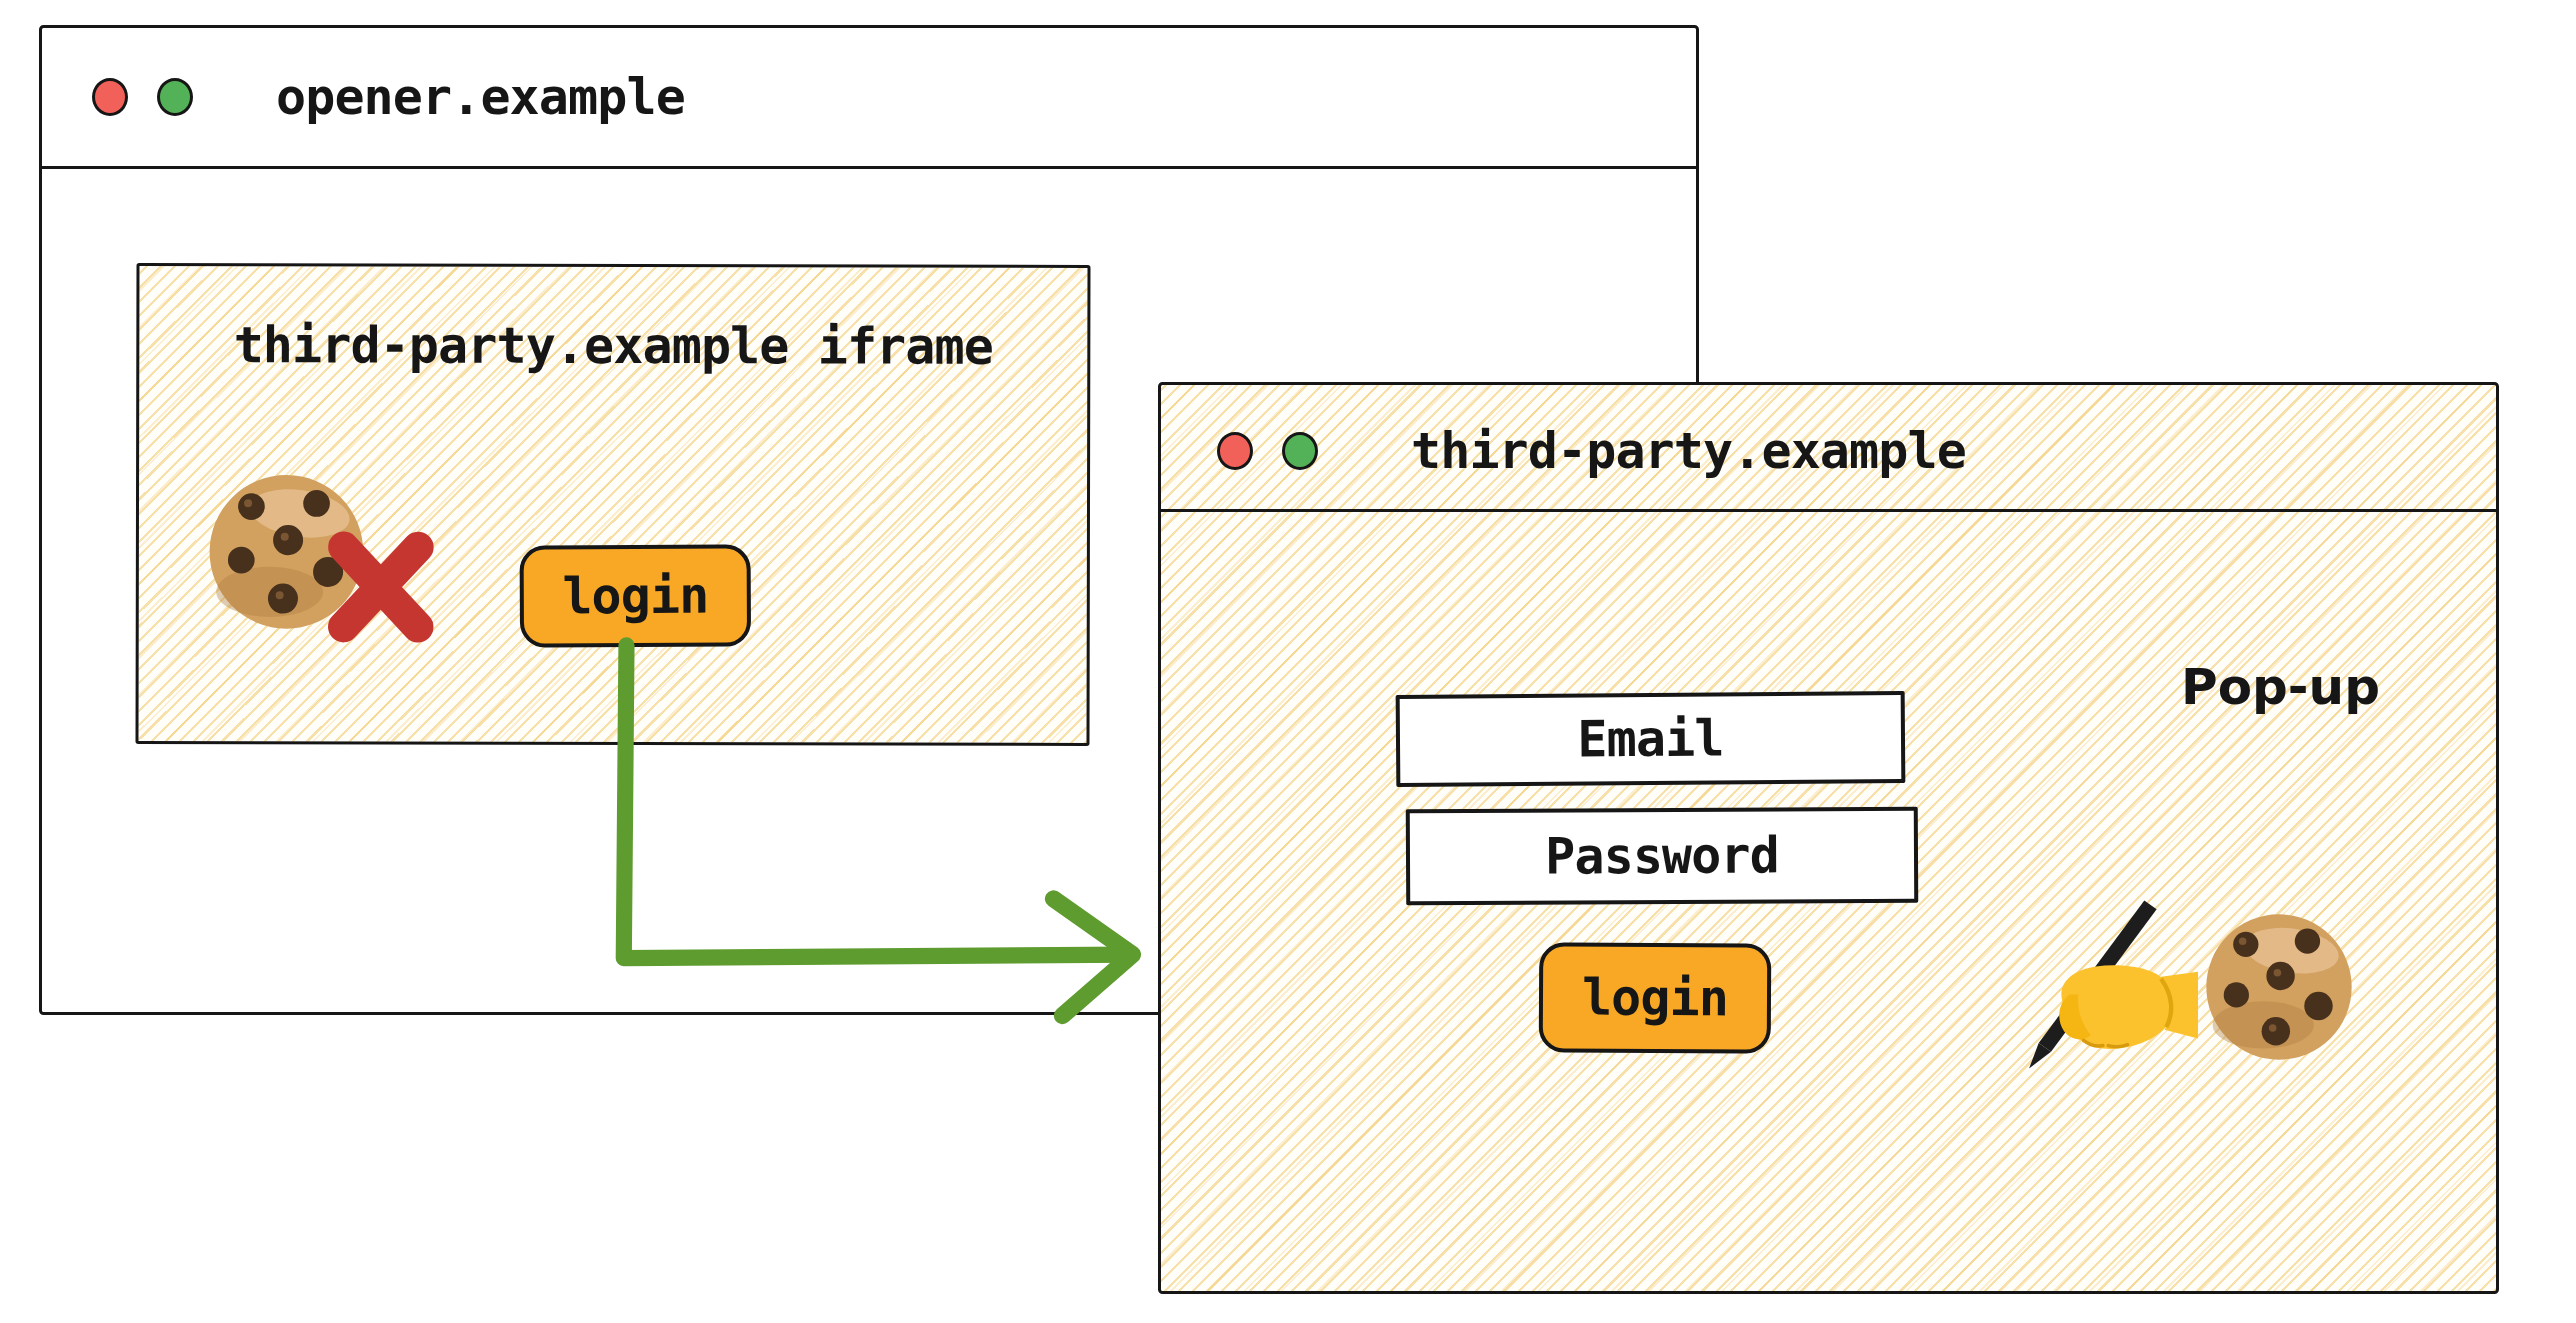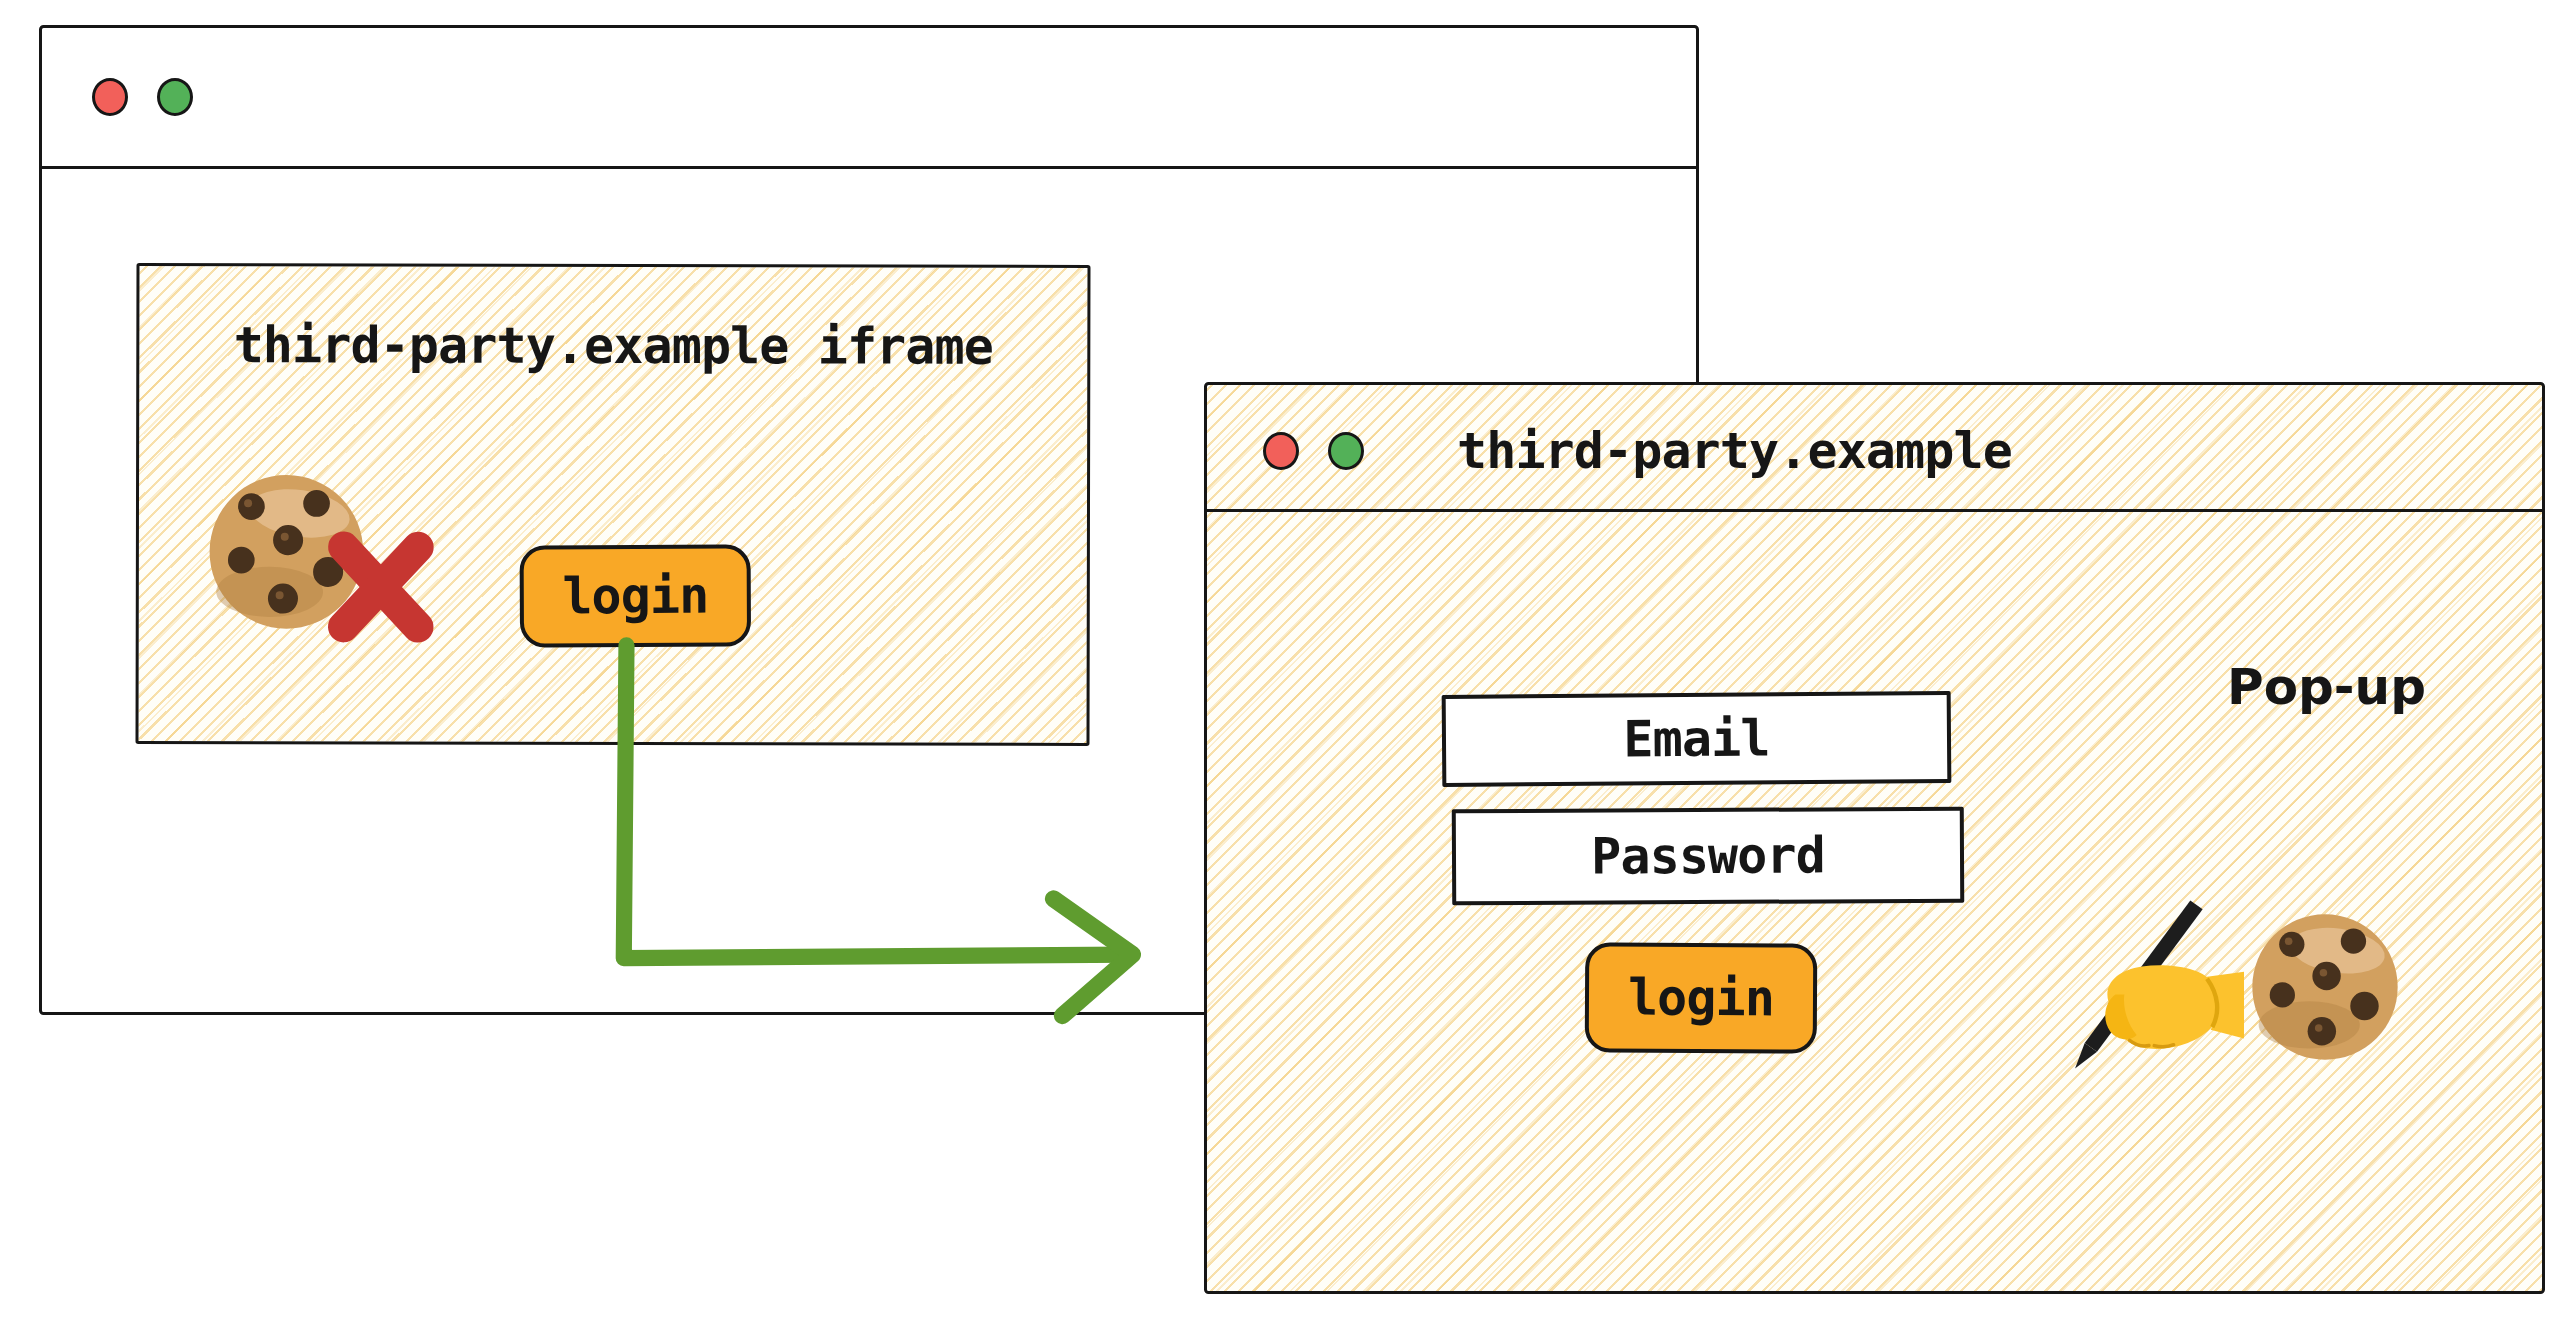--- a/index.html
+++ b/index.html
@@ -33,21 +33,21 @@
   .titlebar.t2{height:127px;padding-left:56px;padding-top:7.2px;}
   .light{display:inline-block;width:36px;height:38px;border-radius:50%;
     border:3.6px solid var(--ink);box-sizing:border-box;flex:0 0 auto;}
   .light + .light{margin-left:29px;}
   .light.red{background:var(--control-red);}
   .light.green{background:var(--control-green);}
   .wtitle{font-size:50px;font-weight:bold;margin-left:83px;white-space:nowrap;letter-spacing:-0.9px;}
   .titlebar.t2 .wtitle{margin-left:93px;}
 
   .win1{left:39px;top:25px;width:1660px;height:990px;z-index:1;}
-  .win2{left:1204px;top:382px;width:1341px;height:912px;z-index:10;}
+  .win2{left:1158px;top:382px;width:1341px;height:912px;z-index:10;}
 
   .iframe-box{
     position:absolute;left:94px;top:236px;width:954px;height:481px;
     border:3.6px solid var(--ink);box-sizing:border-box;border-radius:2.7px;
     transform:rotate(0.12deg);
   }
   .iframe-label{
     margin-top:50px;text-align:center;
     font-size:50px;font-weight:bold;letter-spacing:-0.9px;white-space:nowrap;
   }
@@ -91,20 +91,21 @@
 </style>
 </head>
 <body>
 
 <div class="canvas">
 
   <div class="win win1">
     <div class="titlebar t1">
       <span class="light red"></span>
       <span class="light green"></span>
+      <span class="wtitle">opener.example</span>
     </div>
 
     <div class="iframe-box hatch">
       <div class="iframe-label">third-party.example iframe</div>
 
       <div class="blocked-cookie">
         <svg class="cookie-svg" viewBox="0 0 100 100">
           <circle cx="50" cy="50" r="46" fill="#D2A05F"></circle>
           <ellipse cx="58" cy="27" rx="30" ry="14" fill="#E7C294" opacity="0.75" transform="rotate(8 58 27)"></ellipse>
           <ellipse cx="40" cy="74" rx="32" ry="15" fill="#B07F42" opacity="0.4"></ellipse>

